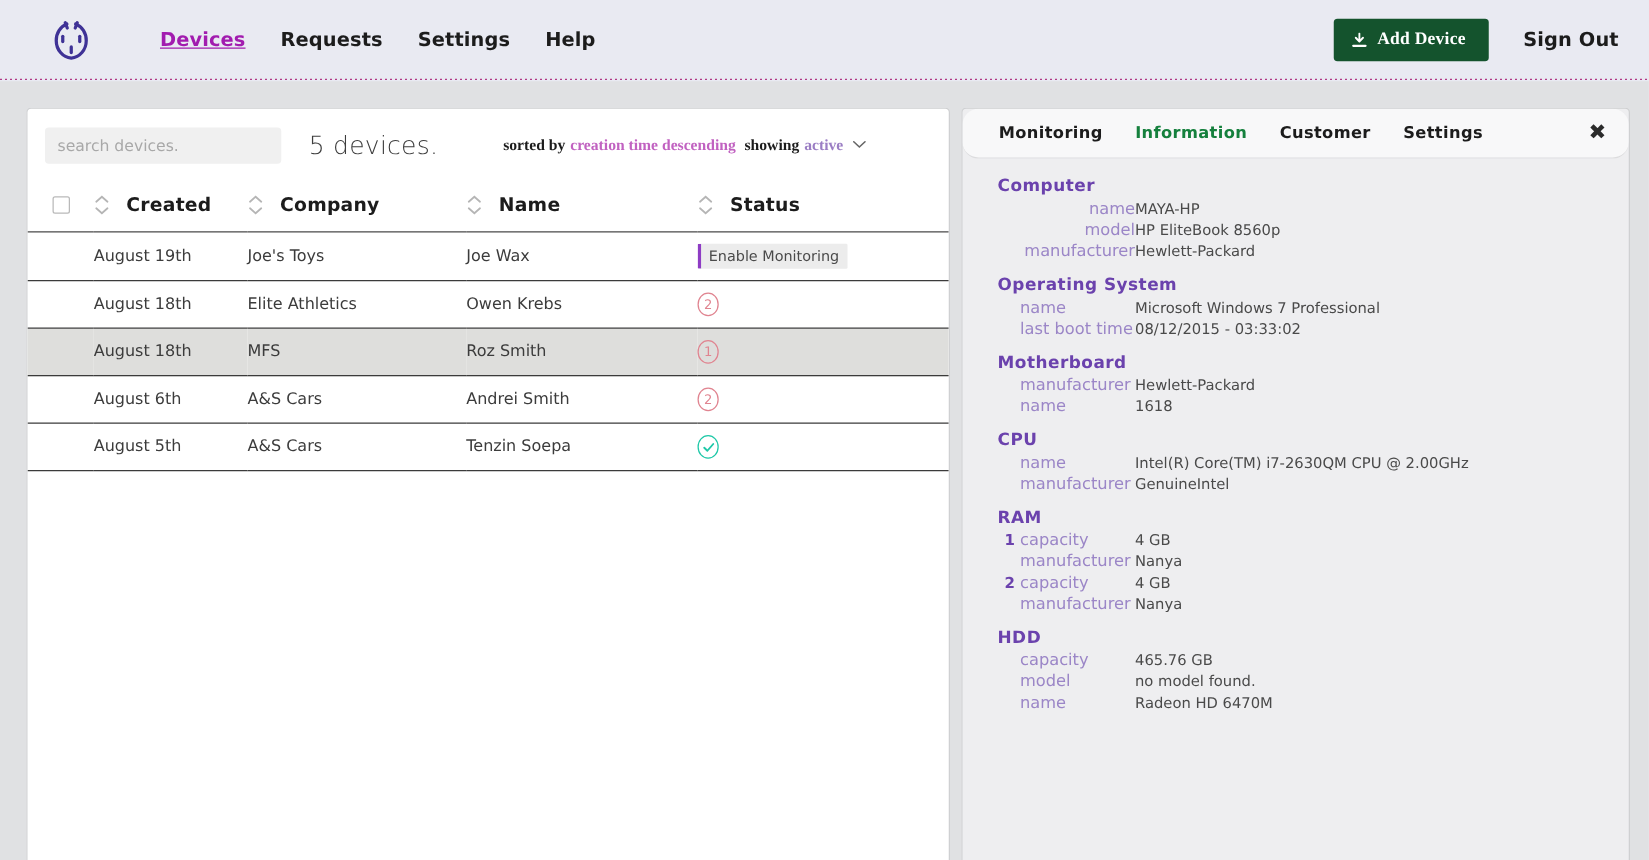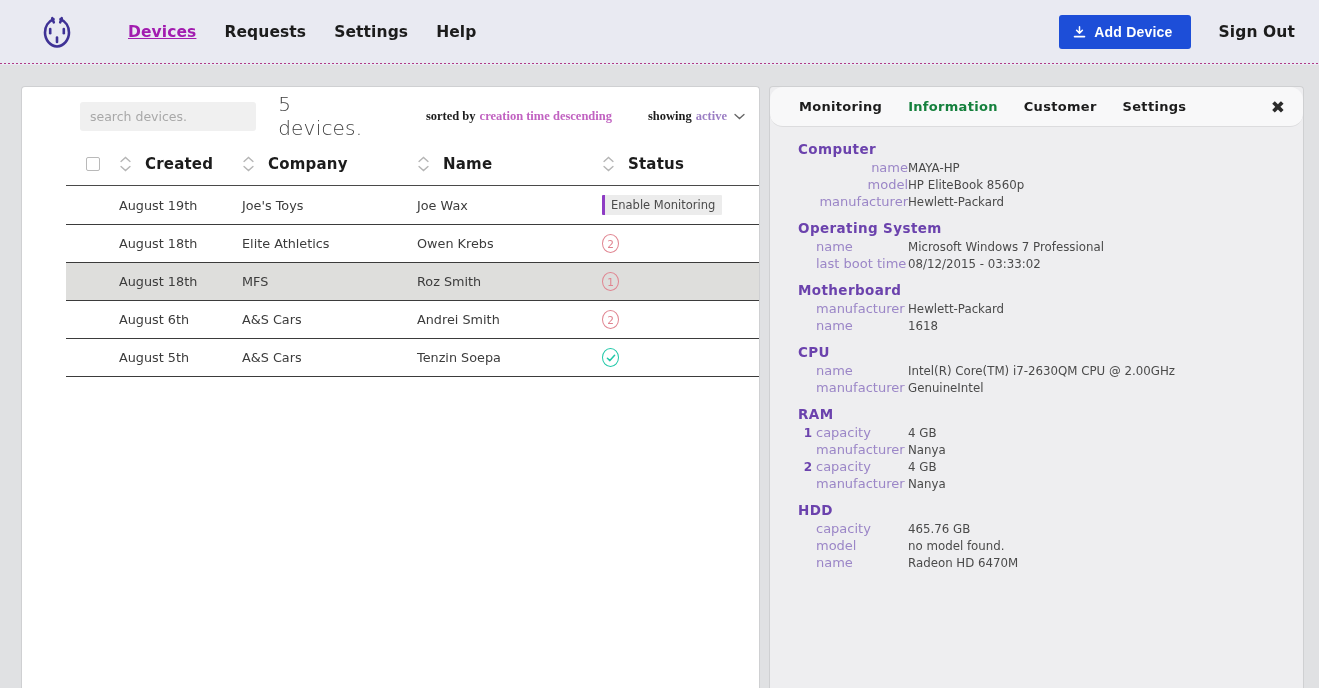--- a/index.html
+++ b/index.html
@@ -35,23 +35,23 @@
     font-size: 15.5px; font-weight: bold; color: #1c1c1c;
     padding: 6px 14px; cursor: pointer; letter-spacing: .1px;
   }
   .nav-link.active { color: #a21caf; text-decoration: underline; }
 
   .topnav-right {
     margin-left: auto; display: flex; align-items: center; gap: 0;
     padding-right: 24px;
   }
   .add-device-btn {
-    background: #1d4ed8; color: #ffffff;
+    background: #14532d; color: #ffffff;
     border: none; border-radius: 3px;
-    font-family: Liberation Sans, sans-serif;
+    font-family: Liberation Serif, serif;
     font-size: 14px; font-weight: bold;
     padding: 9px 18px 9px 14px;
     cursor: pointer;
     display: flex; align-items: center; gap: 8px;
     letter-spacing: .2px;
     justify-content: flex-end;
   }
   .dl-icon { display: block; }
   .signout {
     font-size: 15.5px; font-weight: bold; color: #1c1c1c;
@@ -67,21 +67,20 @@
 
   
   .list-panel {
     position: absolute; left: 21px; top: 21px;
     width: 739px; height: 602px;
     background: #ffffff;
     border: 1px solid #cfd0d2;
     border-bottom: none;
     border-radius: 4px 4px 0 0;
     overflow: hidden;
-    padding-left: 44px;
   }
 
   .list-toolbar {
     display: flex; align-items: center;
     height: 58px; padding: 0 14px;
   }
   .search-input {
     width: 189px; height: 29px;
     background: #f0f0f0;
     border: none; border-radius: 3px;
@@ -95,21 +94,21 @@
     margin-left: 22px;
     font-size: 20px; color: #3d3d3d; font-weight: 300;
     letter-spacing: .2px;
   }
   .sort-info {
     margin-left: 52px;
     font-size: 12.5px; font-weight: bold; color: #1c1c1c;
     display: flex; align-items: center; gap: 4px; white-space: nowrap; font-family: Liberation Serif, serif;
   }
   .sort-value { color: #c162c1; font-weight: bold; cursor: pointer; }
-  .showing-label { margin-left: 32px; font-weight: bold; color: #1c1c1c; }
+  .showing-label { margin-left: 3px; font-weight: bold; color: #1c1c1c; }
   .showing-value { color: #9b7ec4; font-weight: bold; cursor: pointer; }
   .caret-down {
     display: inline-block; margin-left: 3px; color: #555;
     font-size: 11px; line-height: 1; cursor: pointer;
   }
 
   
   .dev-table { width: 100%; border-collapse: collapse; table-layout: fixed; }
   .dev-table th {
     text-align: left;

